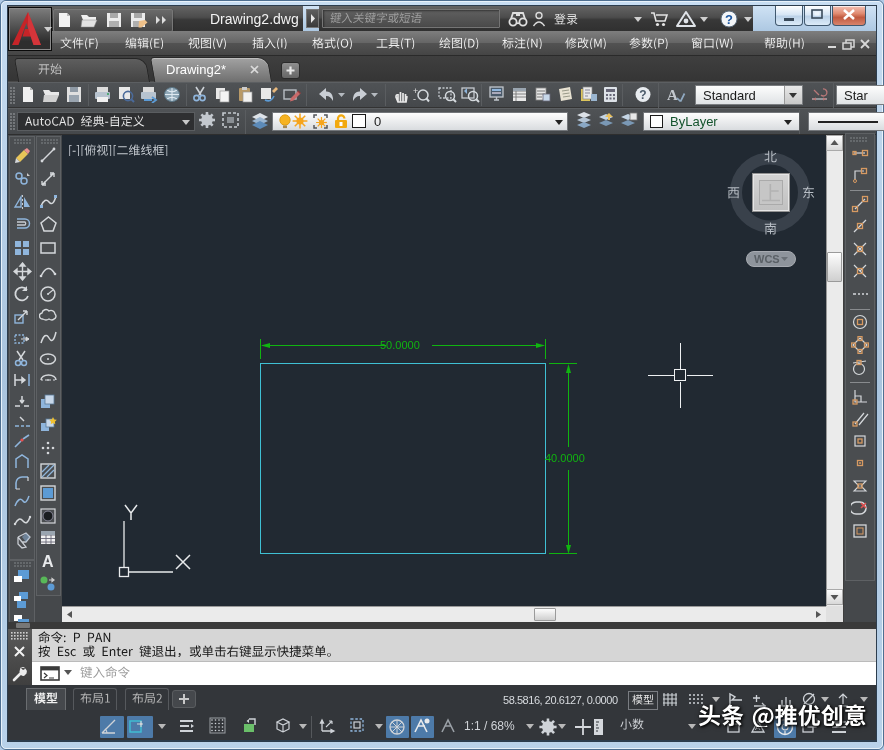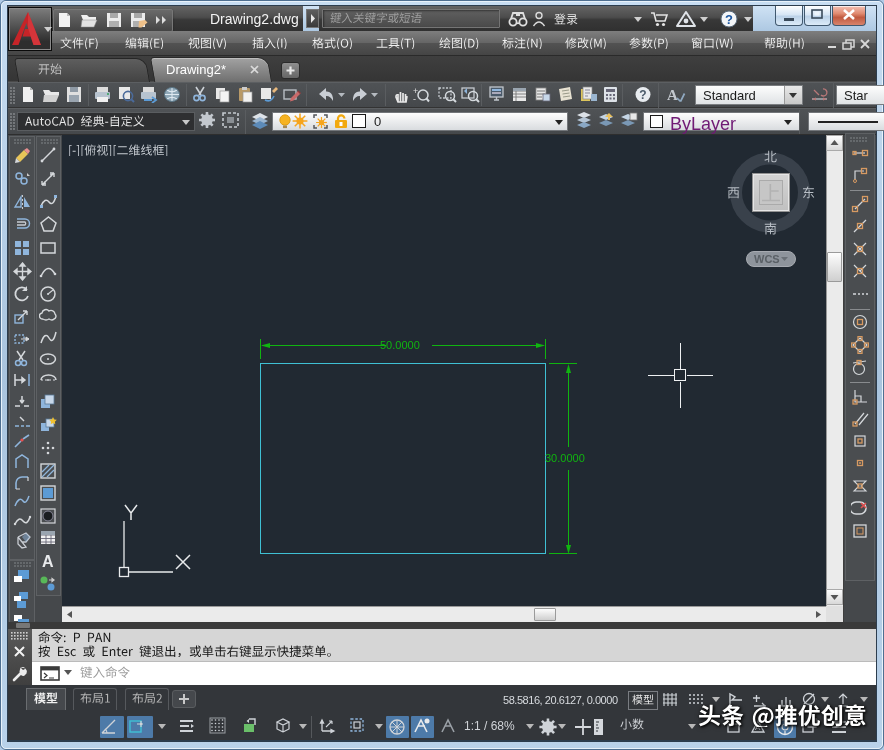--- a/index.html
+++ b/index.html
@@ -623,21 +623,21 @@
     </div>
 <div style="position:absolute;left:618px;top:111px;width:20px;height:19px;">
       <svg style="display:block" width="20" height="19" viewBox="0 0 20 19">
         <path d="M3 6 l7 -3 7 3 -7 3 z" fill="#c5d5e5"></path>
         <path d="M3 12 l7 -3 7 3 -7 3 z" fill="#7a98b5"></path>
         <rect x="12" y="2" width="7" height="7" fill="#e8e8e8" stroke="#777" stroke-width="0.8"></rect>
       </svg>
     </div>
 <div style="position:absolute;left:643px;top:112px;width:157px;height:19px;background:linear-gradient(180deg,#fdfdfd,#d9dcdf);border:1px solid #73767a;"></div>
 <div style="position:absolute;left:650px;top:115px;width:13px;height:13px;background:#fff;border:1.5px solid #1a1a1a;"></div>
-<div style="position:absolute;left:670px;top:114px;font-weight:normal;font-size:18px;font-family:'Liberation Sans',sans-serif;color:#701a75;white-space:nowrap;">ByLayer</div>
+<div style="position:absolute;left:670px;top:114px;font-weight:normal;font-size:13px;font-family:'Liberation Sans',sans-serif;color:#14532d;white-space:nowrap;">ByLayer</div>
 <div style="position:absolute;left:780px;top:112px;width:17px;height:19px;">
       <svg style="display:block" width="17" height="19" viewBox="0 0 17 19">
         <path d="M4 8 h8 l-4 5 z" fill="#222"></path>
       </svg>
     </div>
 <div style="position:absolute;left:799px;top:110px;width:1px;height:24px;background:#323538;border-right:1px solid #5a5d60;"></div>
 <div style="position:absolute;left:808px;top:112px;width:76px;height:19px;background:linear-gradient(180deg,#fdfdfd,#d9dcdf);border:1px solid #73767a;border-right:none;"></div>
 <div style="position:absolute;left:818px;top:121px;width:60px;height:2px;background:#222;"></div>
 <div style="position:absolute;left:8px;top:135px;width:54px;height:495px;background:#45484b;"></div>
 <div style="position:absolute;left:62px;top:135px;width:764px;height:471px;background:#212932;"></div>
@@ -1042,21 +1042,21 @@
 <div style="position:absolute;left:565px;top:364px;width:7px;height:9px;">
       <svg style="display:block" width="7" height="9" viewBox="0 0 7 9">
         <path d="M3.5 0 L1 9 L6 9 Z" fill="#10b410"></path>
       </svg>
     </div>
 <div style="position:absolute;left:565px;top:545px;width:7px;height:9px;">
       <svg style="display:block" width="7" height="9" viewBox="0 0 7 9">
         <path d="M3.5 9 L1 0 L6 0 Z" fill="#10b410"></path>
       </svg>
     </div>
-<div style="position:absolute;left:545px;top:452px;font-weight:normal;font-size:11px;font-family:'Liberation Sans',sans-serif;color:#10b410;white-space:nowrap;">30.0000</div>
+<div style="position:absolute;left:545px;top:452px;font-weight:normal;font-size:11px;font-family:'Liberation Sans',sans-serif;color:#10b410;white-space:nowrap;">40.0000</div>
 <div style="position:absolute;left:110px;top:500px;width:100px;height:85px;">
       <svg style="display:block" width="100" height="85" viewBox="0 0 100 85">
         <path d="M14 67 V21 M19 72 H63" stroke="#e8eaec" stroke-width="1.3" fill="none"></path>
         <rect x="9.5" y="67.5" width="9" height="9" fill="none" stroke="#e8eaec" stroke-width="1.3"></rect>
         <path d="M15 5 l6 8 m6 -8 l-6 8 v7" stroke="#e8eaec" stroke-width="1.5" fill="none"></path>
         <path d="M66 55 l14 14 m0 -14 l-14 14" stroke="#e8eaec" stroke-width="1.5"></path>
       </svg>
     </div>
 <div style="position:absolute;left:648px;top:375px;width:26px;height:1px;background:#eef0f2;"></div>
 <div style="position:absolute;left:687px;top:375px;width:26px;height:1px;background:#eef0f2;"></div>

